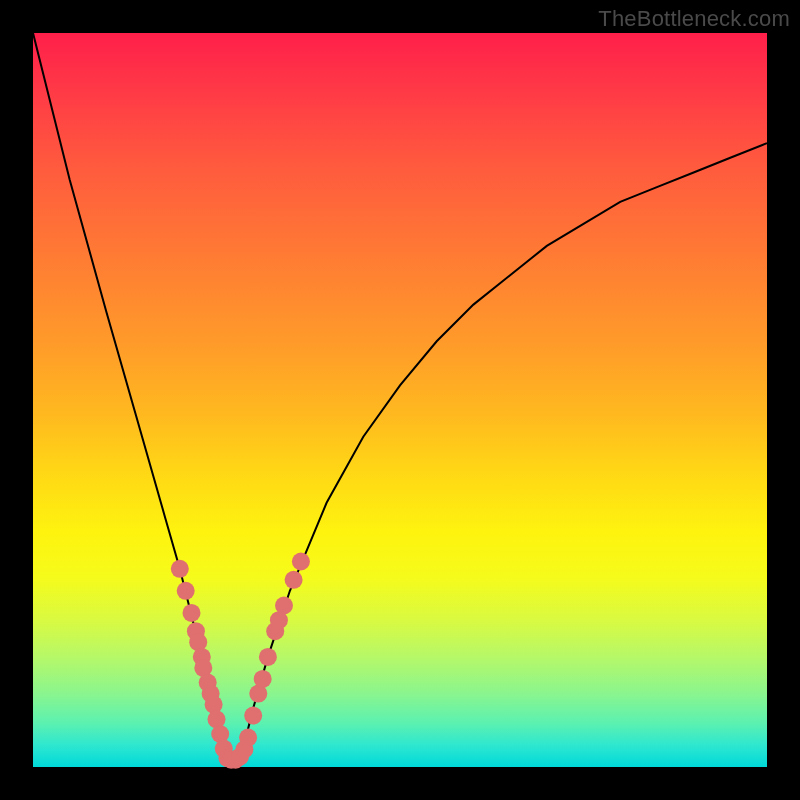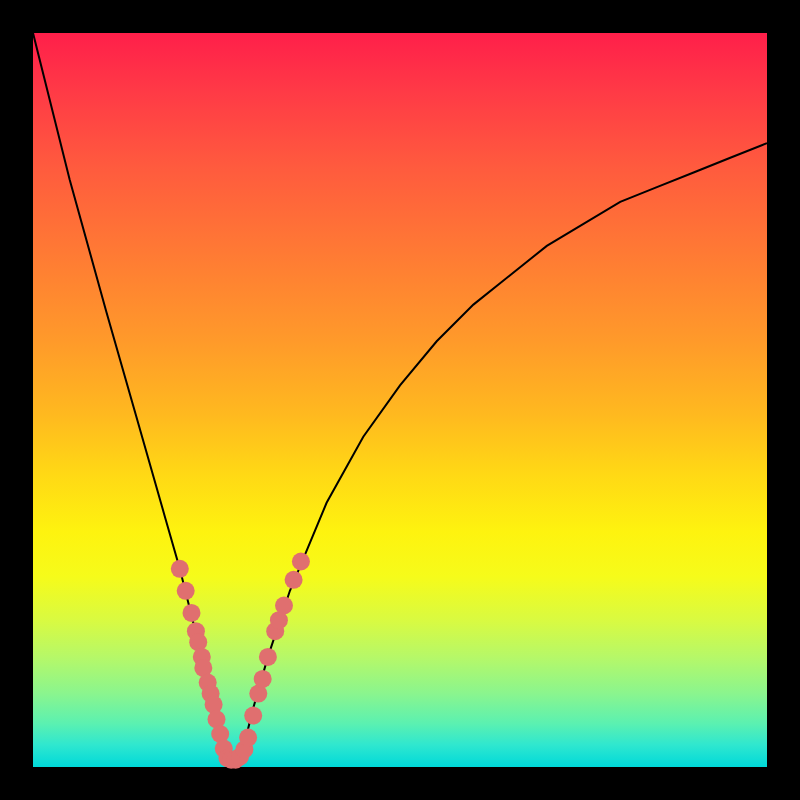--- a/index.html
+++ b/index.html
@@ -104,13 +104,14 @@
           <circle cx="229.7" cy="645.9" r="9" class="dot" fill="#e06f6f"></circle>
           <circle cx="234.9" cy="623.9" r="9" class="dot" fill="#e06f6f"></circle>
           <circle cx="242.2" cy="598.2" r="9" class="dot" fill="#e06f6f"></circle>
           <circle cx="245.9" cy="587.2" r="9" class="dot" fill="#e06f6f"></circle>
           <circle cx="251.0" cy="572.5" r="9" class="dot" fill="#e06f6f"></circle>
           <circle cx="260.6" cy="546.8" r="9" class="dot" fill="#e06f6f"></circle>
           <circle cx="267.9" cy="528.5" r="9" class="dot" fill="#e06f6f"></circle>
         </g>
     </svg>
   </div>
+  <div class="watermark">TheBottleneck.com</div>
 </div>
 
 </body></html>

